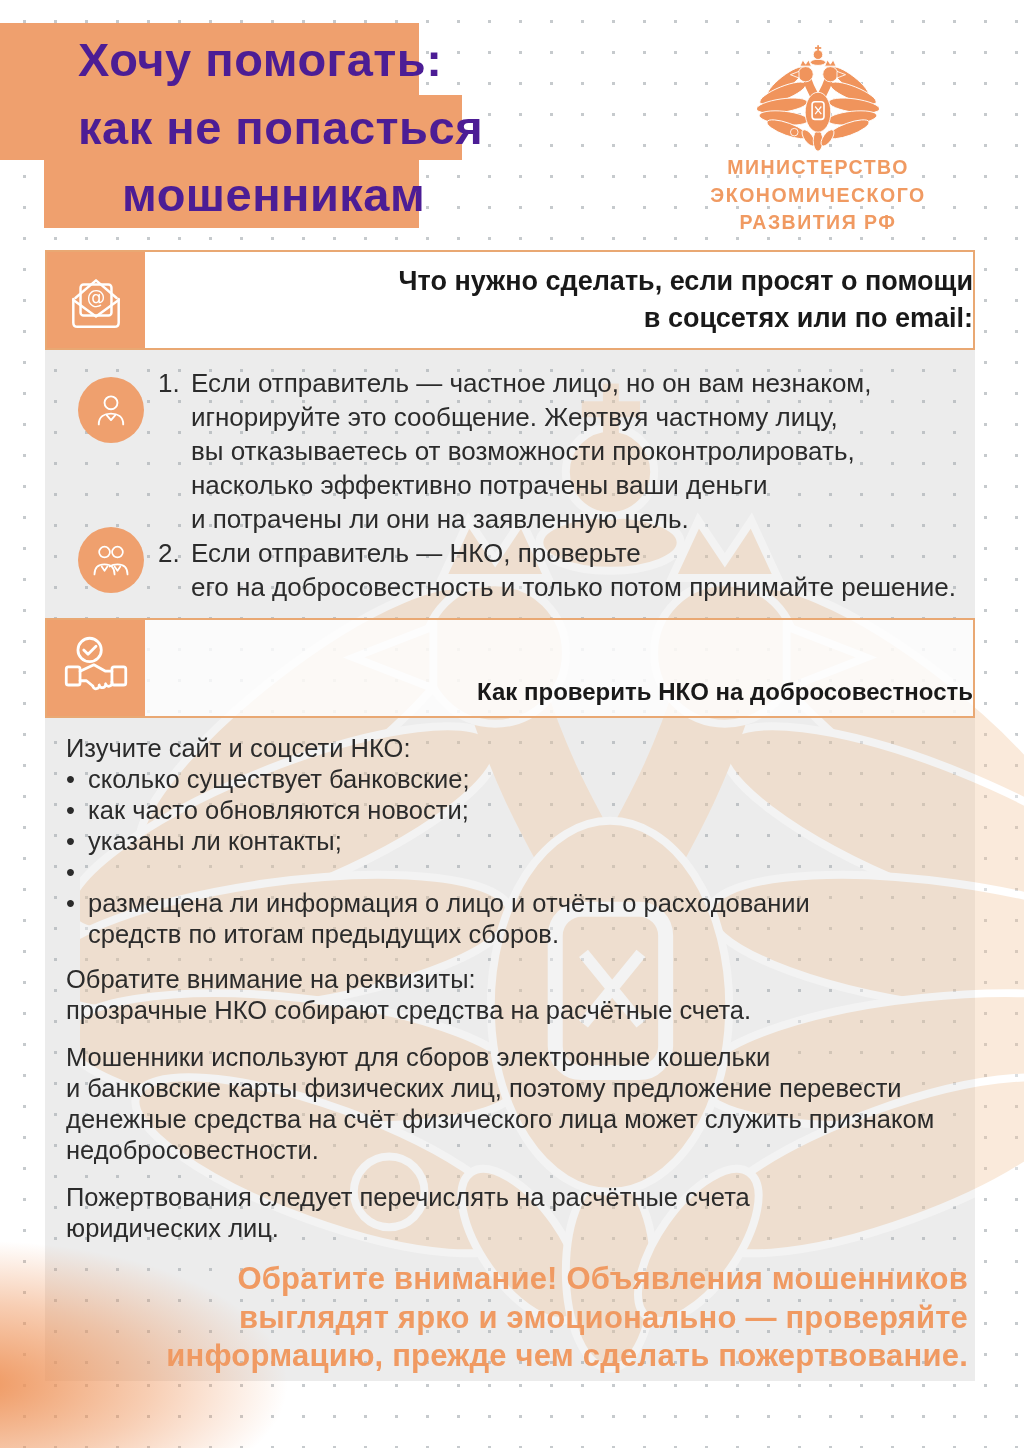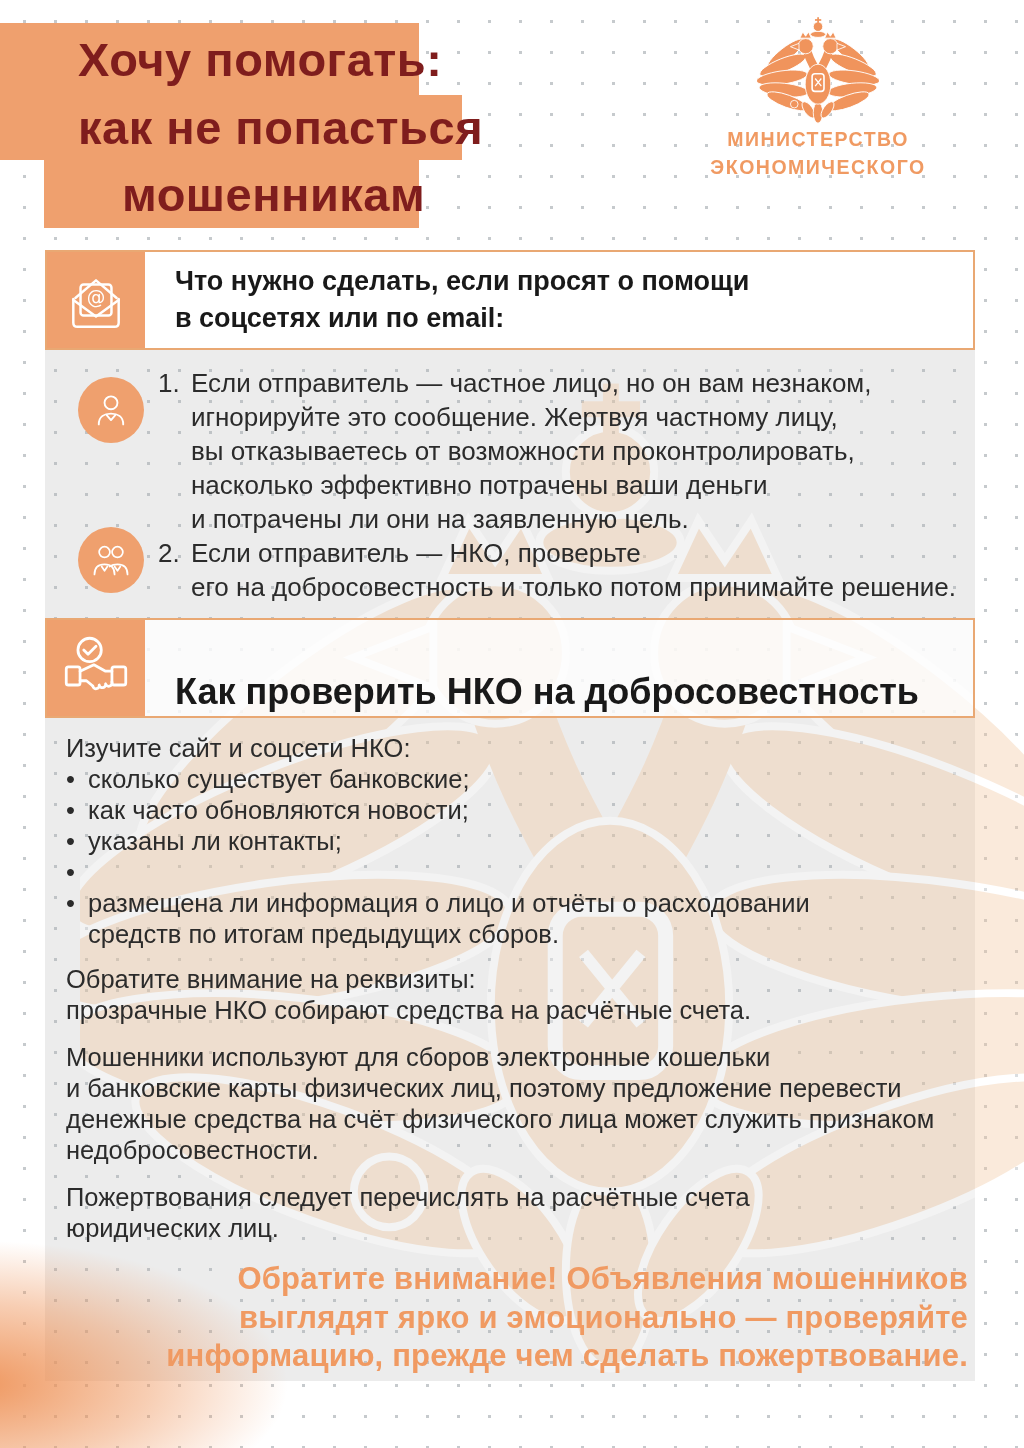--- a/index.html
+++ b/index.html
@@ -17,37 +17,37 @@
     background-size:31px 31px;background-position:-36px 12px;
     z-index:1;
   }
   
   .watermark{position:absolute;left:80px;top:330px;width:1060px;height:1070px;color:#f3c9a1;opacity:.38;z-index:1;pointer-events:none;}
   
   .corner-glow{position:absolute;left:0;top:1235px;width:300px;height:213px;z-index:2;pointer-events:none;
     background:radial-gradient(ellipse at -8% 70%, rgba(238,146,87,.95) 0%, rgba(238,146,87,.45) 38%, rgba(238,146,87,0) 68%);}
   
   .tblock{position:absolute;left:0;background:#efa06e;z-index:2;display:flex;align-items:center;}
-  .tblock span{padding-left:78px;color:#7f1d1d;font-weight:bold;font-size:47px;letter-spacing:.5px;white-space:nowrap;}
+  .tblock span{padding-left:78px;color:#4c1d95;font-weight:bold;font-size:47px;letter-spacing:.5px;white-space:nowrap;}
   #tb1{top:23px;height:72px;width:419px;}
   #tb2{top:95px;height:65px;width:462px;}
   #tb3{top:160px;height:68px;width:375px;margin-left:44px;}
   
-  .logo{position:absolute;left:703px;top:12px;width:230px;text-align:center;z-index:2;color:#f09a62;}
+  .logo{position:absolute;left:703px;top:40px;width:230px;text-align:center;z-index:2;color:#f09a62;}
   .logo .eagle{width:122px;height:114px;margin:0 auto;display:block;}
   .logo .mline{font-size:19.5px;line-height:27.5px;font-weight:bold;letter-spacing:1.5px;white-space:nowrap;}
   
   .bar{position:absolute;left:45px;width:930px;height:100px;border:2px solid #e9a873;box-sizing:border-box;display:flex;z-index:3;}
   .bar .iconbox{width:98px;flex:none;background:#efa06e;display:flex;align-items:center;justify-content:center;}
   .bar .bartext{flex:1;display:flex;flex-direction:column;justify-content:center;padding-left:30px;
-    font-weight:bold;color:#191919;white-space:pre-line;}
+    font-weight:bold;color:#191919;white-space:pre-line;text-align:right;}
   #bar1{top:250px;background:#ffffff;}
   #bar1 .bartext{font-size:27px;line-height:37px;}
   #bar2{top:618px;background:rgba(255,255,255,.8);}
-  #bar2 .bartext{font-size:36px;line-height:34px;margin-top:47px;}
+  #bar2 .bartext{font-size:24px;line-height:34px;margin-top:47px;}
   
   .lcircle{position:absolute;width:66px;height:66px;border-radius:50%;background:#efa06e;display:flex;align-items:center;justify-content:center;z-index:3;}
   #lc1{left:78px;top:377px;}
   #lc2{left:78px;top:527px;}
   .litem{position:absolute;left:158px;display:flex;z-index:3;color:#2b2b2b;font-size:26px;line-height:34px;}
   .litem .num{width:33px;flex:none;}
   .litem .ltxt{white-space:pre-line;}
   #li1{top:366px;width:790px;}
   #li2{top:536px;width:800px;}
   
@@ -134,20 +134,21 @@
   <div class="tblock" id="tb3">
     <span>мошенникам</span>
   </div>
 
   <div class="logo">
     <svg class="eagle" viewBox="0 0 120 120" style="color:#f0945c">
       <use href="#eagleg"></use>
     </svg>
     <div class="mline">МИНИСТЕРСТВО</div>
     <div class="mline">ЭКОНОМИЧЕСКОГО</div>
+    <div class="mline">РАЗВИТИЯ РФ</div>
   </div>
 
   <div class="bar" id="bar1">
     <div class="iconbox">
       <svg width="66" height="66" viewBox="0 0 64 64" fill="none" stroke="#fff" stroke-width="2.4" stroke-linecap="round" stroke-linejoin="round">
         <path d="M12,30 L32,13 L52,30"></path>
         <rect x="17" y="17" width="30" height="30" rx="3"></rect>
         <text x="32" y="36" text-anchor="middle" font-size="18" fill="#fff" stroke="none" font-family="DejaVu Sans, sans-serif">@</text>
         <path d="M10,31 L10,54 Q10,58 14,58 L50,58 Q54,58 54,54 L54,31"></path>
         <path d="M10,32 L32,48 L54,32"></path>

